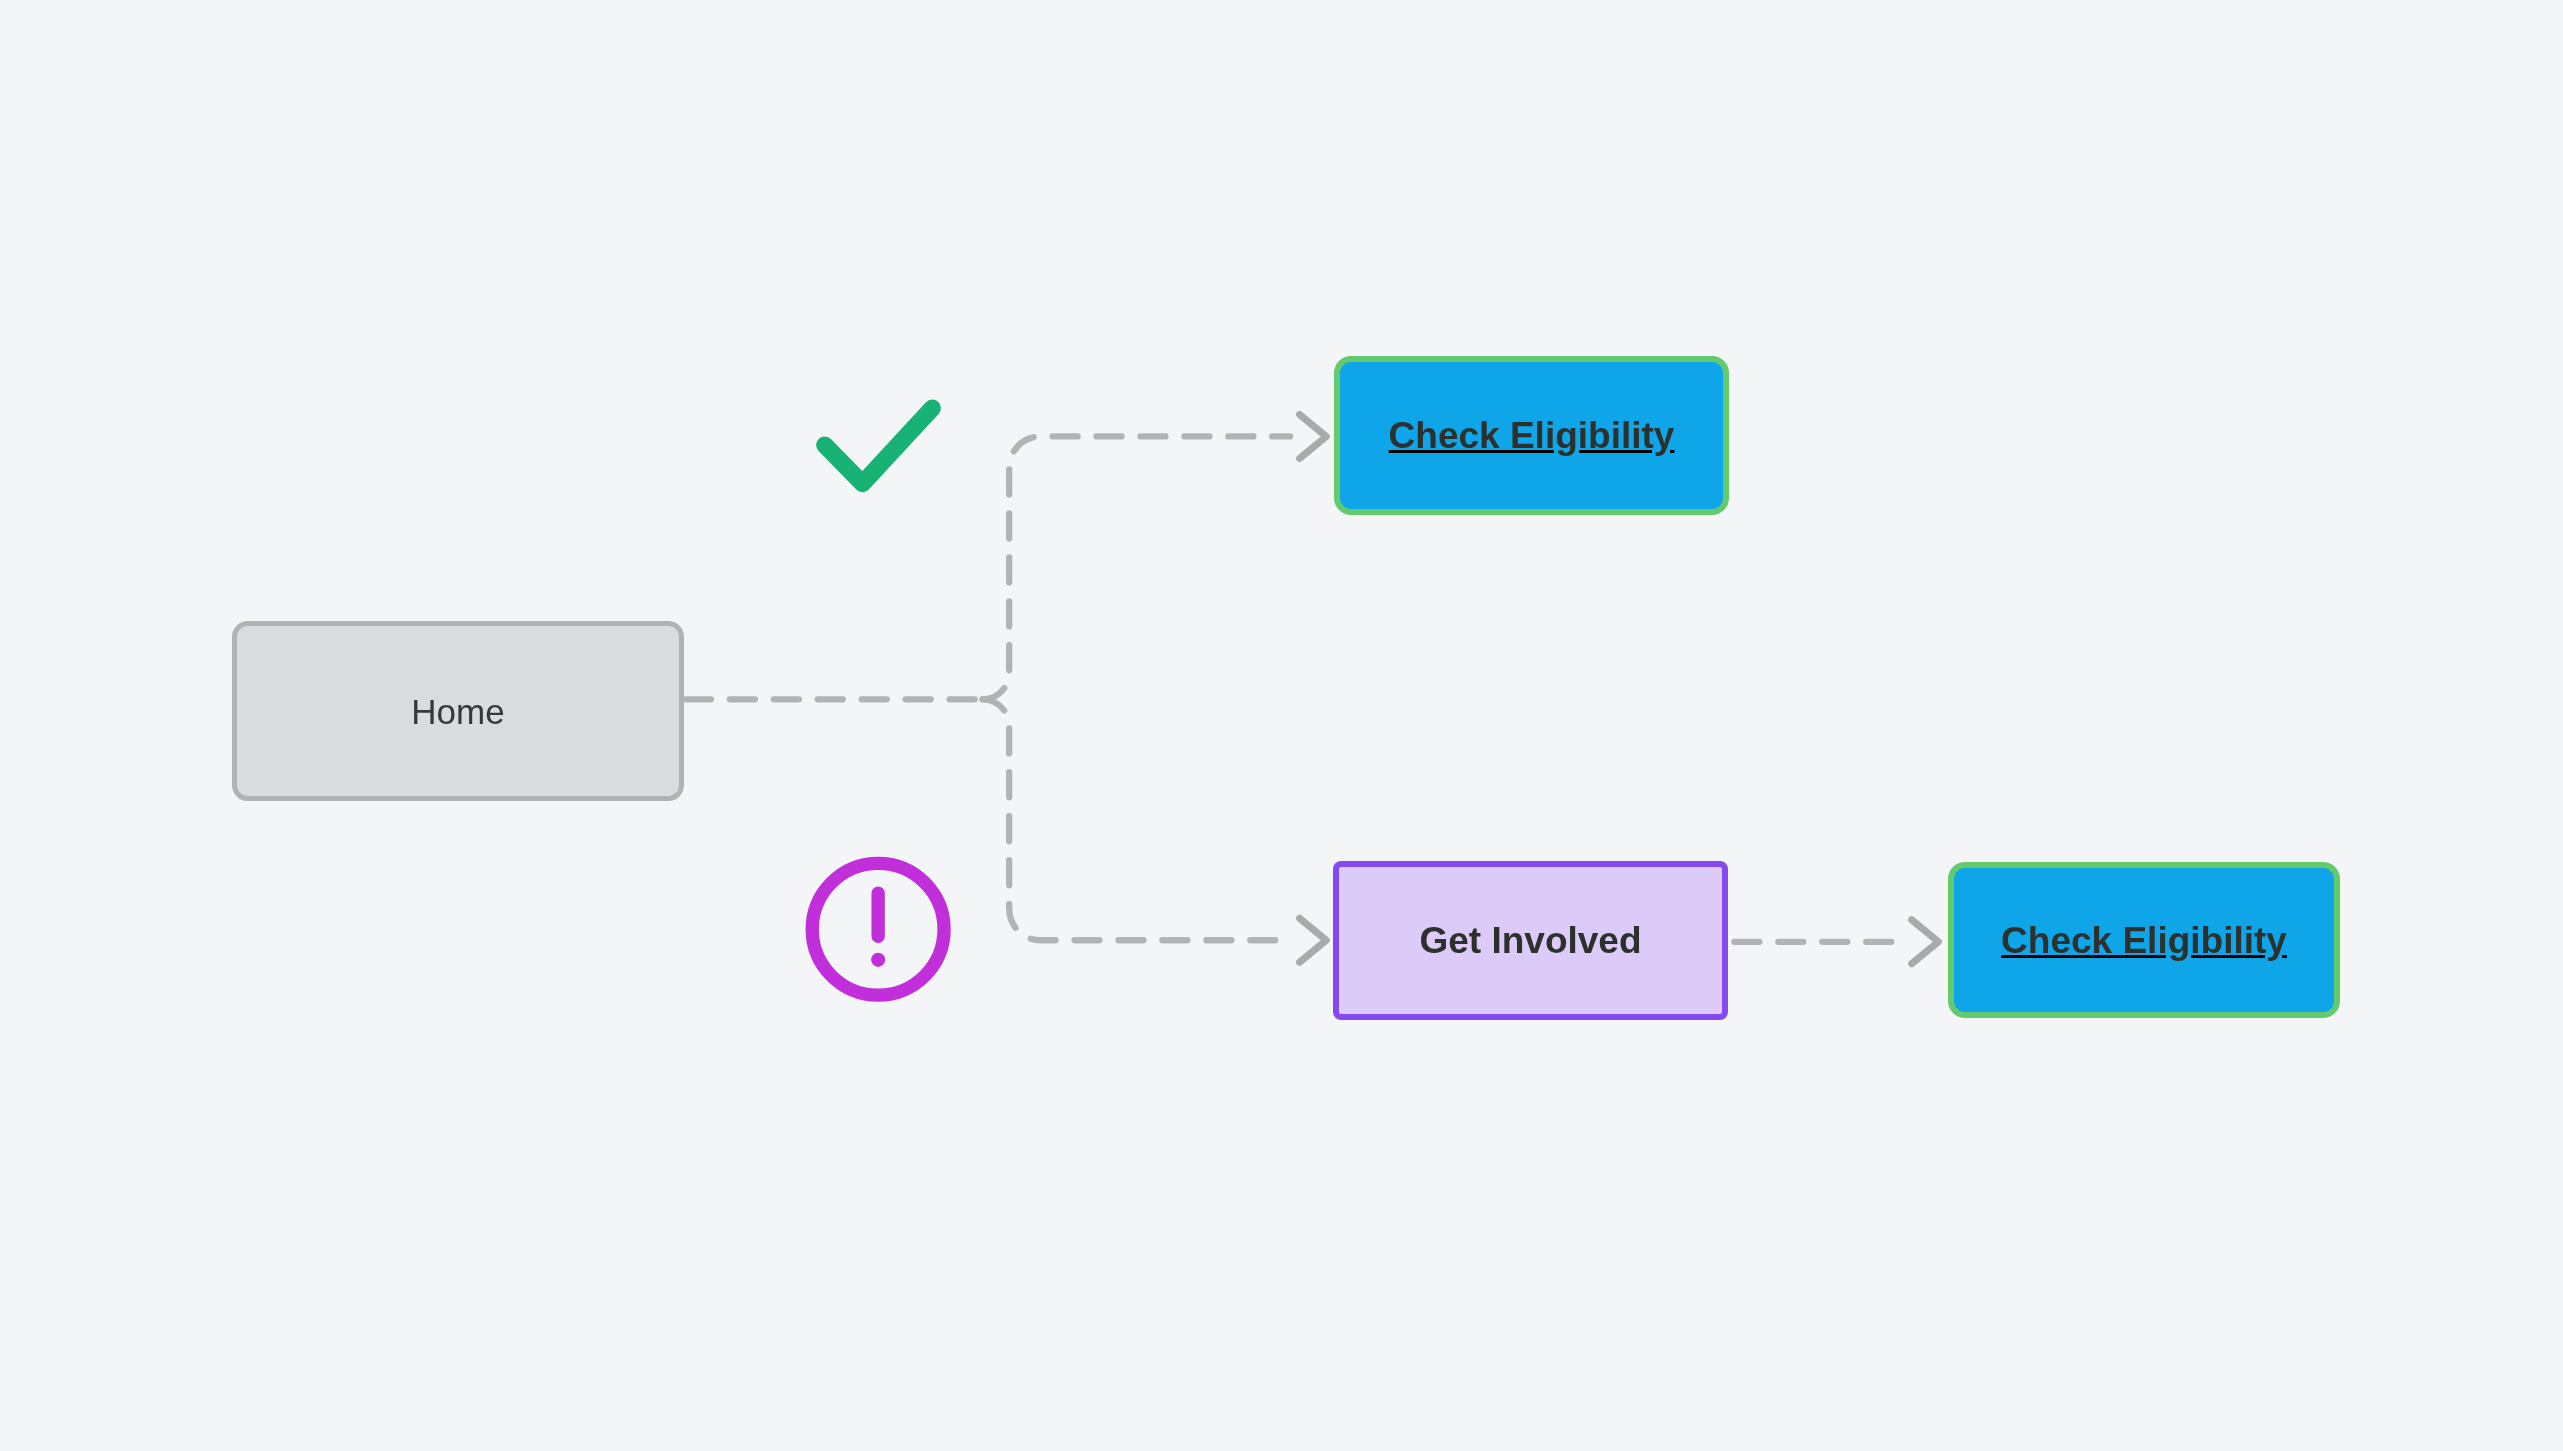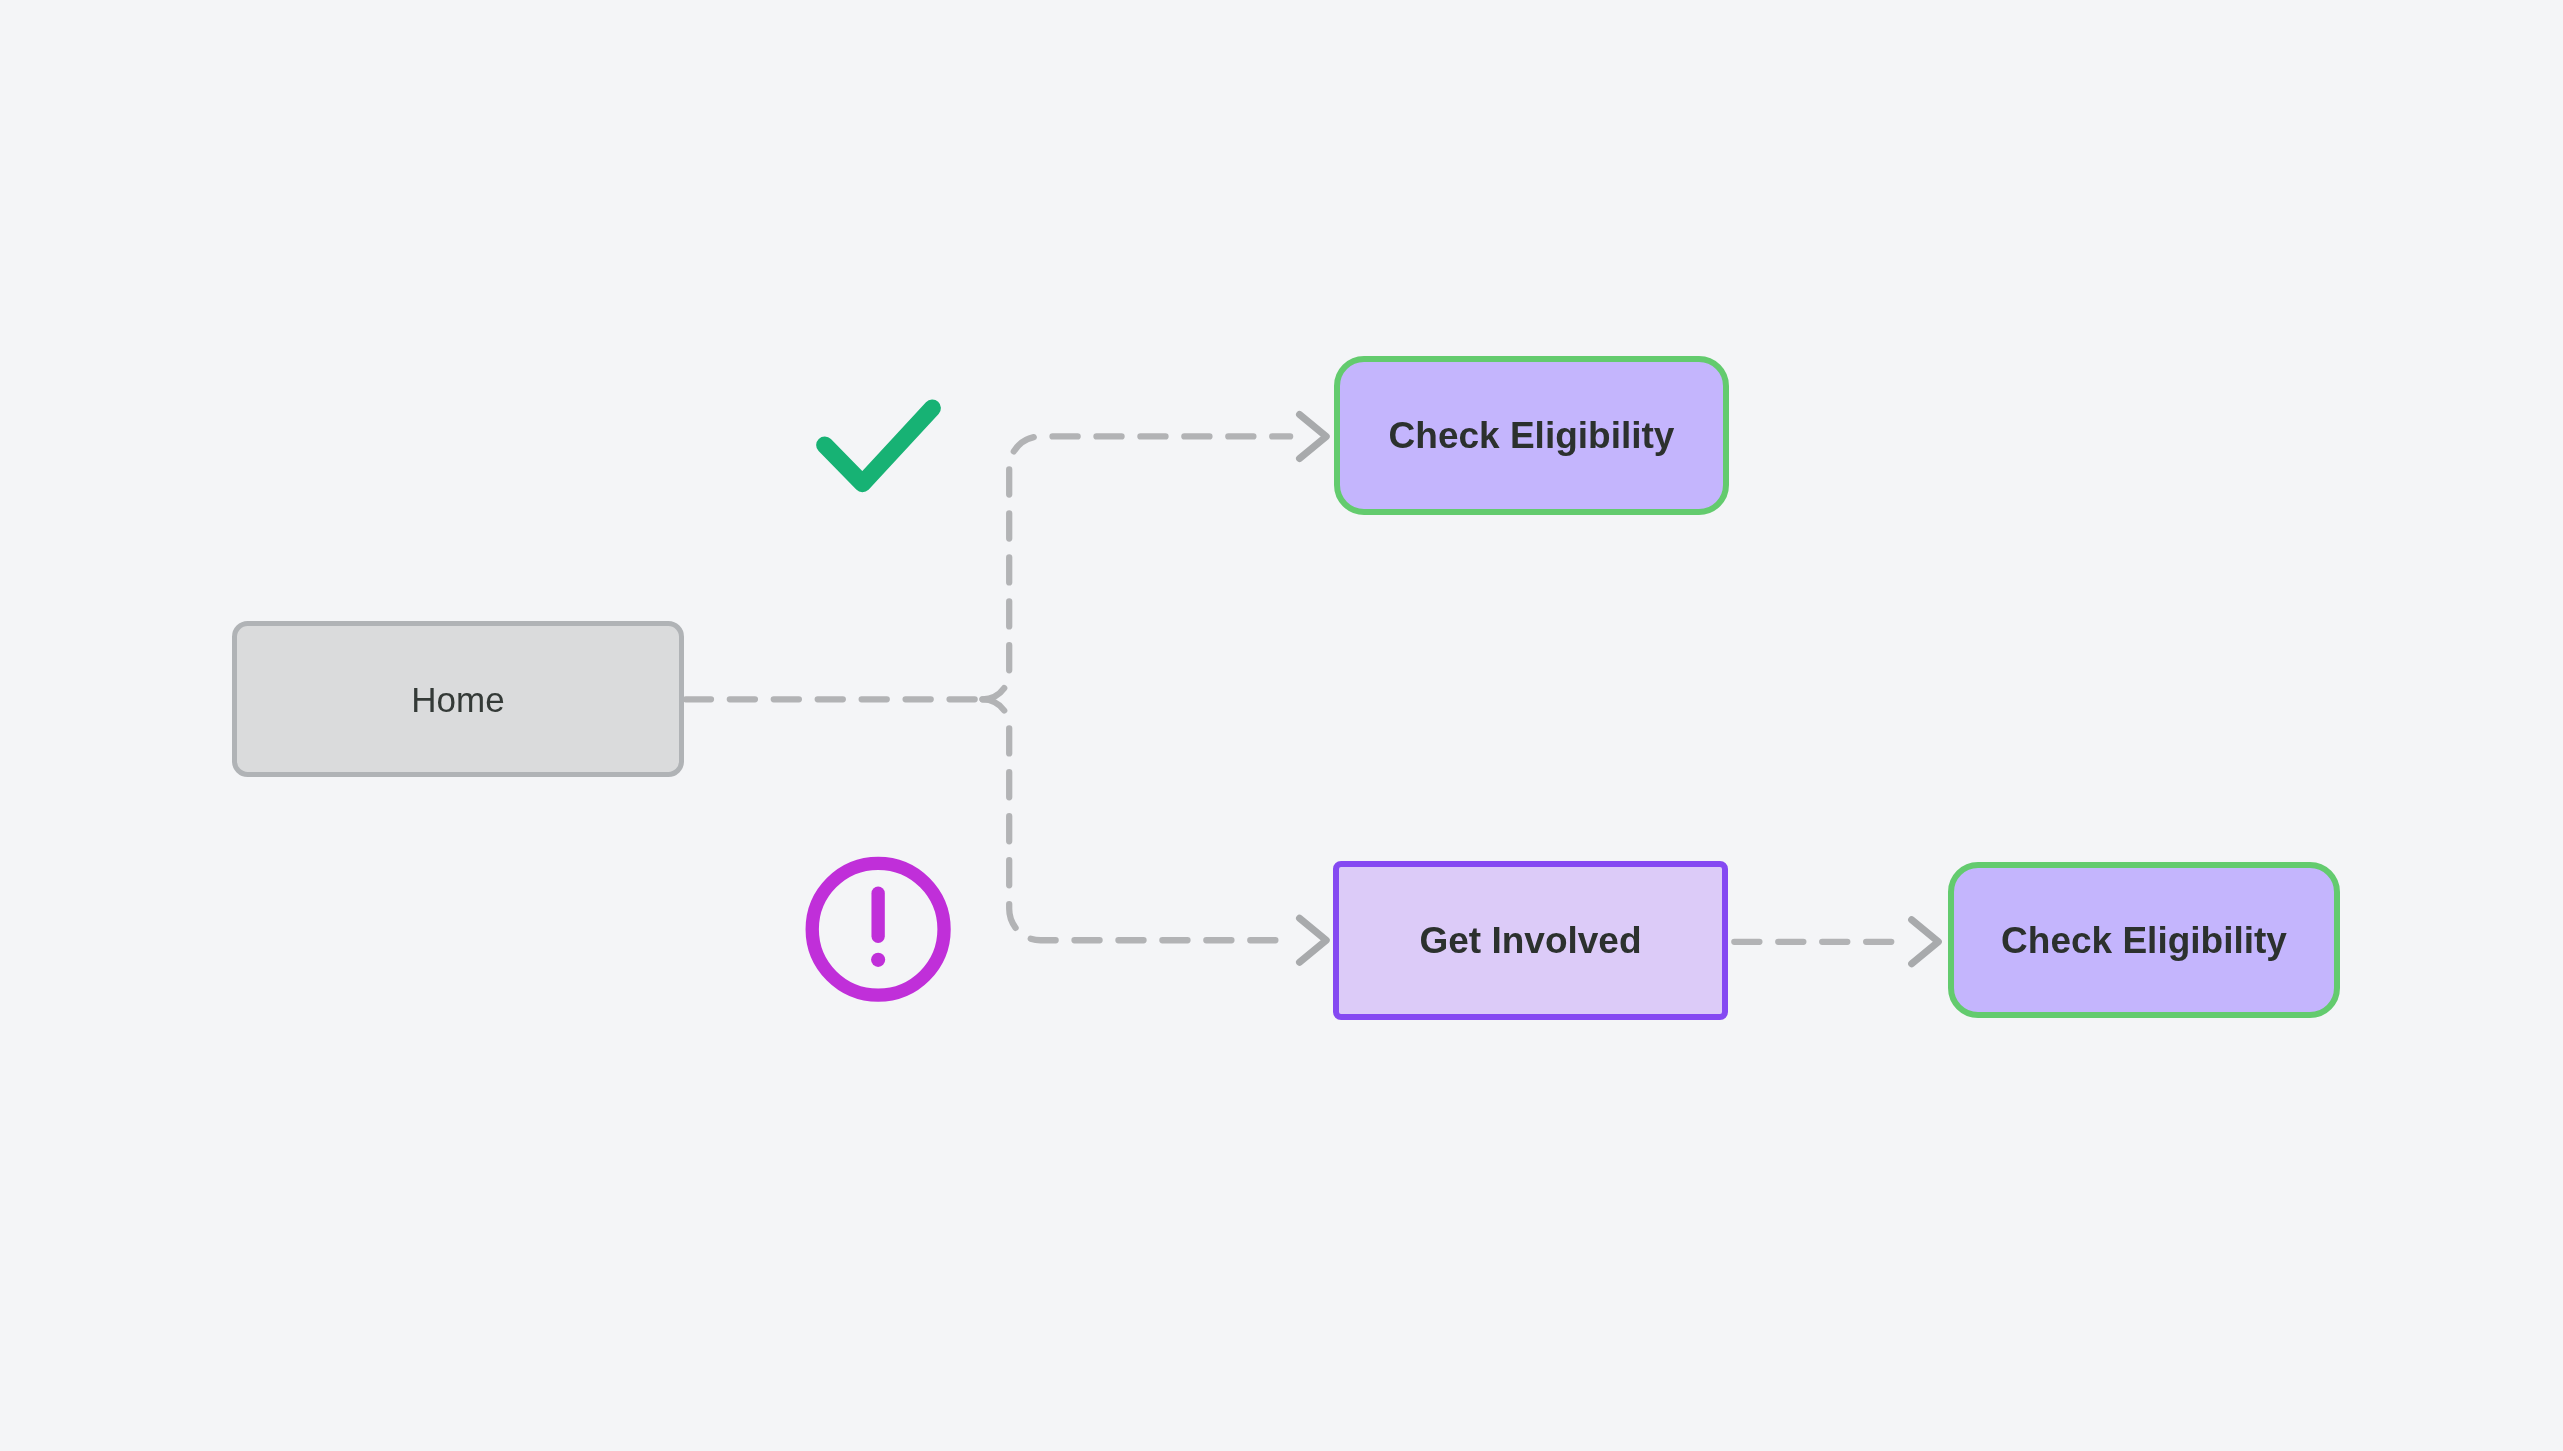--- a/index.html
+++ b/index.html
@@ -30,34 +30,35 @@
     align-items: center;
     justify-content: center;
     text-align: center;
   }
   .node-label {
     white-space: nowrap;
     line-height: 1;
   }
   .node-home {
     left: 232px; top: 621px;
-    width: 452px; height: 156px;
+    width: 452px; height: 180px;
     background: #dadbdc;
     border: 5.5px solid #b0b3b6;
     border-radius: 15.7px;
   }
   .node-home .node-label {
     font-size: 35px;
     font-weight: 400;
     color: #343a37;
   }
   .node-green {
-    background: #c4b5fd;
+    background: #0ea5e9;
     border: 6.3px solid #63cb6e;
-    border-radius: 30px;
+    border-radius: 17px;
+    text-decoration: underline;
   }
   .node-purple {
     background: #dccbf8;
     border: 6.3px solid #8549f2;
     border-radius: 8px;
   }
   .node-green .node-label,
   .node-purple .node-label {
     font-size: 37px;
     font-weight: 700;

